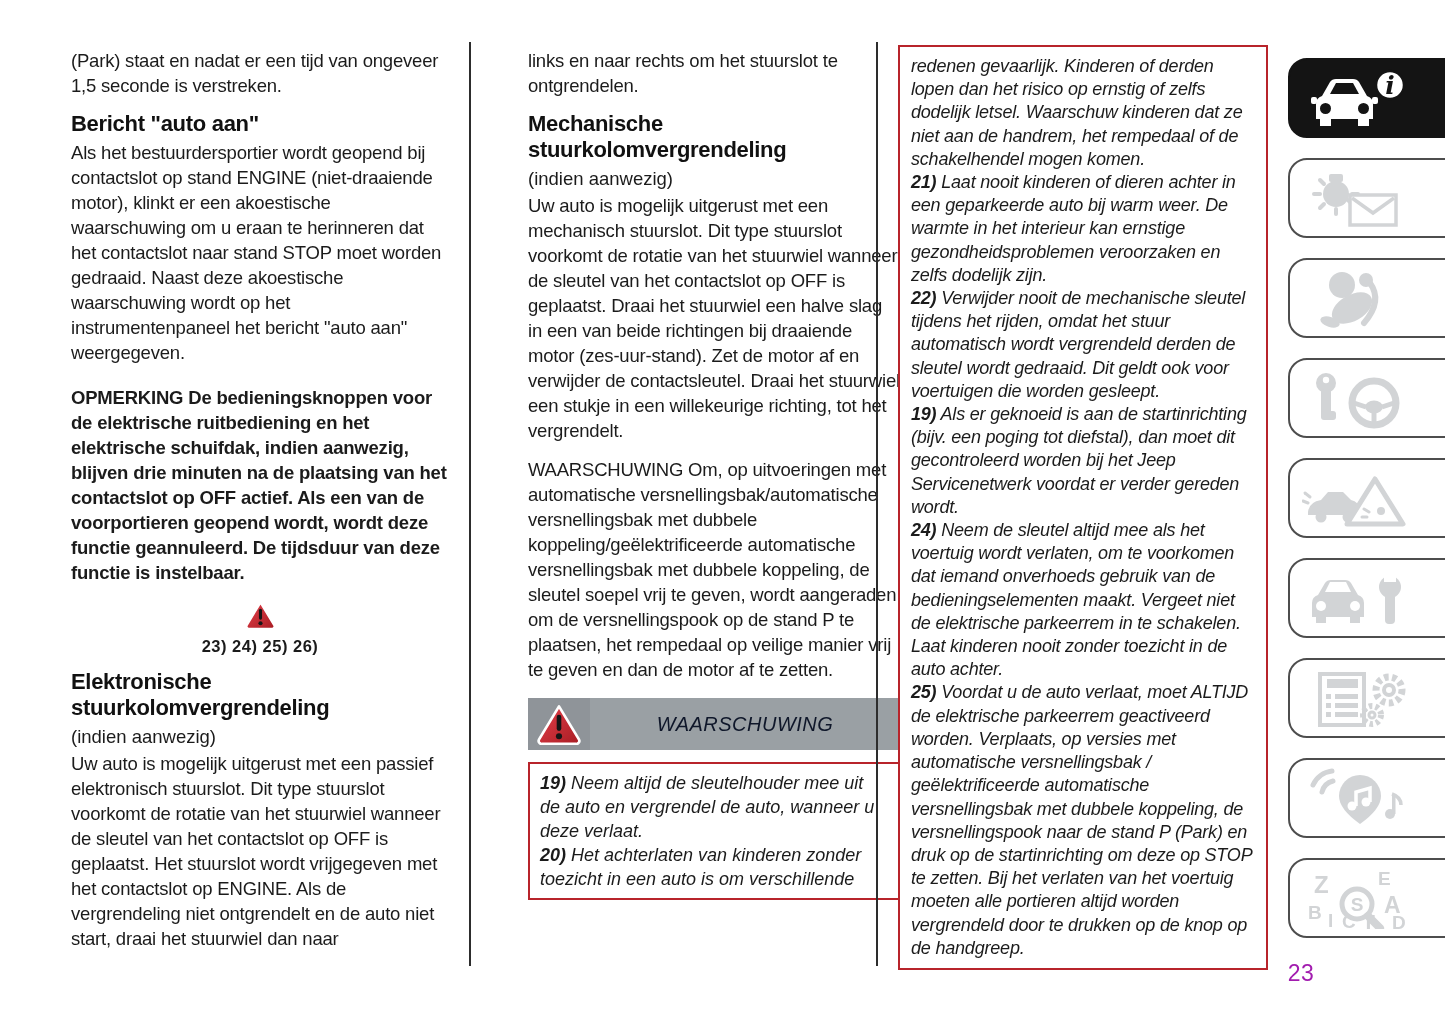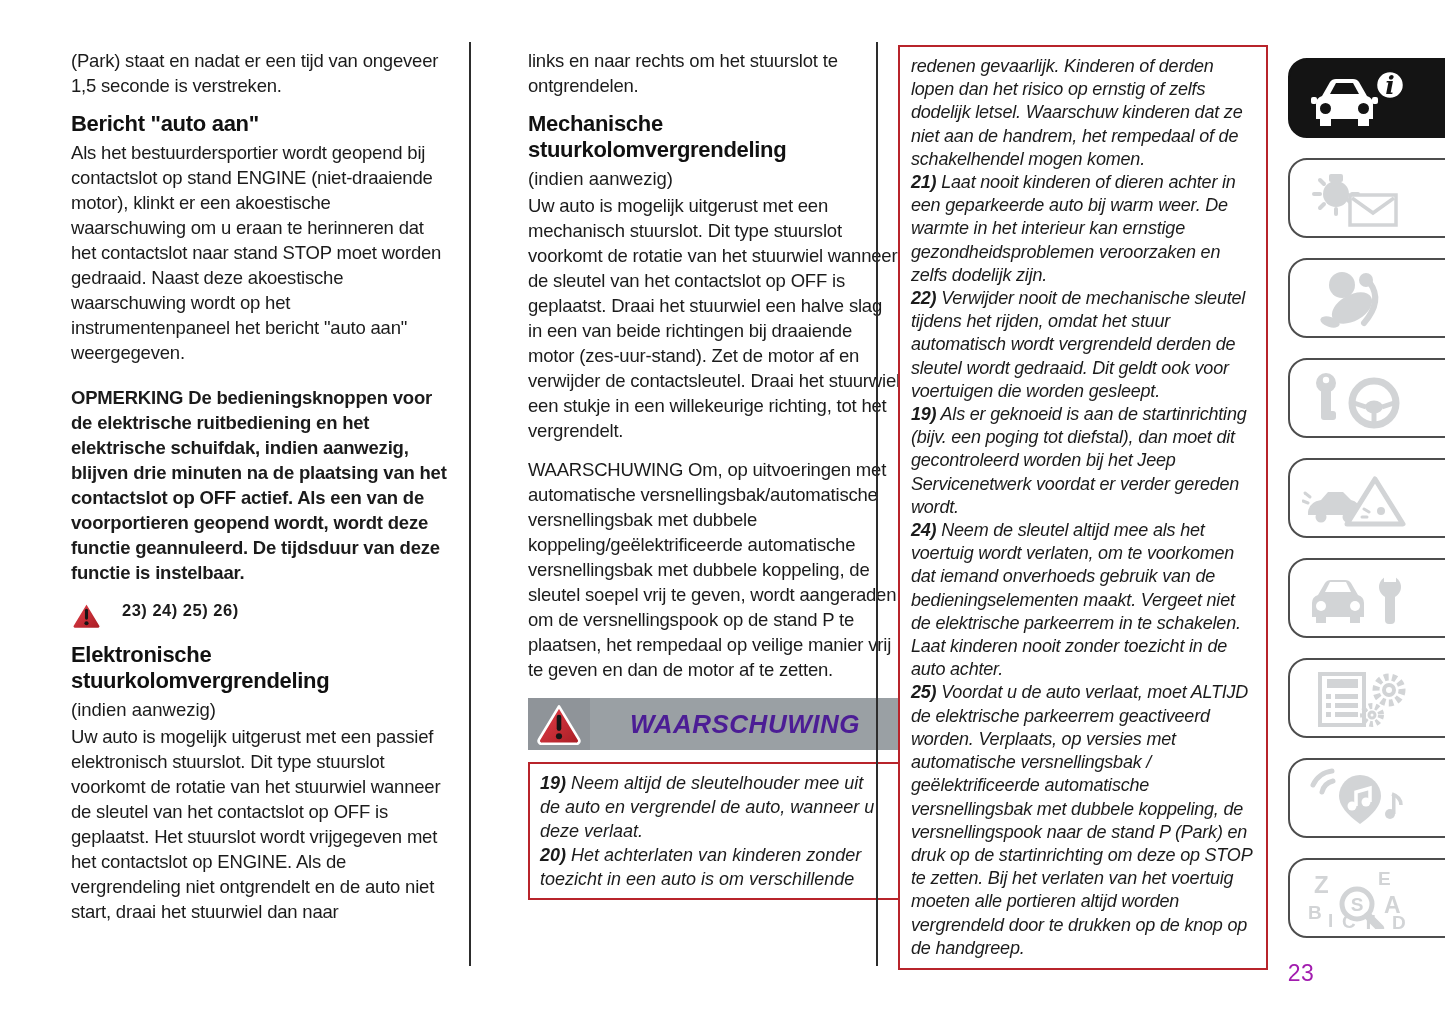--- a/index.html
+++ b/index.html
@@ -12,27 +12,27 @@
   #col1{left:71px;width:378px;}
   #col2{left:486px;width:372px;margin-left:42px;}
   .vdivider{position:absolute;top:42px;width:2px;height:924px;background:#2d2d2d;}
   #divider1{left:469px;}
   #divider2{left:876px;}
 
   p.body{font-size:18.5px;line-height:25px;margin:0 0 11px 0;letter-spacing:-0.2px;}
   h3.heading{font-size:22px;line-height:26px;font-weight:bold;margin:13px 0 3px 0;letter-spacing:-0.3px;color:#111;}
   p.cond{font-size:18.5px;line-height:25px;margin:0 0 2px 0;}
 
-  .warnrefs{display:flex;align-items:flex-start;gap:20px;margin:16px 0 4px 0;}
+  .warnrefs{display:flex;align-items:center;gap:8px;margin:16px 0 4px 0;flex-direction:column;}
   .warnrefs .refs{font-weight:bold;font-size:16.5px;letter-spacing:0.5px;}
 
   .warn-band{display:flex;height:52px;background:#9aa0a4;margin-top:16px;}
   .warn-band .tri-cell{width:62px;background:#8f9499;display:flex;align-items:center;justify-content:center;flex:none;}
   .warn-band .band-title{flex:1;display:flex;align-items:center;justify-content:center;
-    color:#4c1d95;font-weight:bold;font-style:italic;font-size:26px;letter-spacing:0.5px;}
+    color:#0f172a;font-weight:normal;font-style:italic;font-size:20px;letter-spacing:0.5px;}
 
   .redbox{border:2px solid #b8242b;padding:7px 10px;margin-top:12px;
     font-style:italic;font-size:18px;line-height:24px;}
   .redbox p{margin:0;}
   .num{font-weight:bold;}
 
   #col3box{position:absolute;left:898px;top:45px;width:370px;box-sizing:border-box;
     border:2px solid #b8242b;padding:8px 11px;
     font-style:italic;font-size:18px;line-height:23.2px;letter-spacing:-0.2px;}
   #col3box p{margin:0;}

